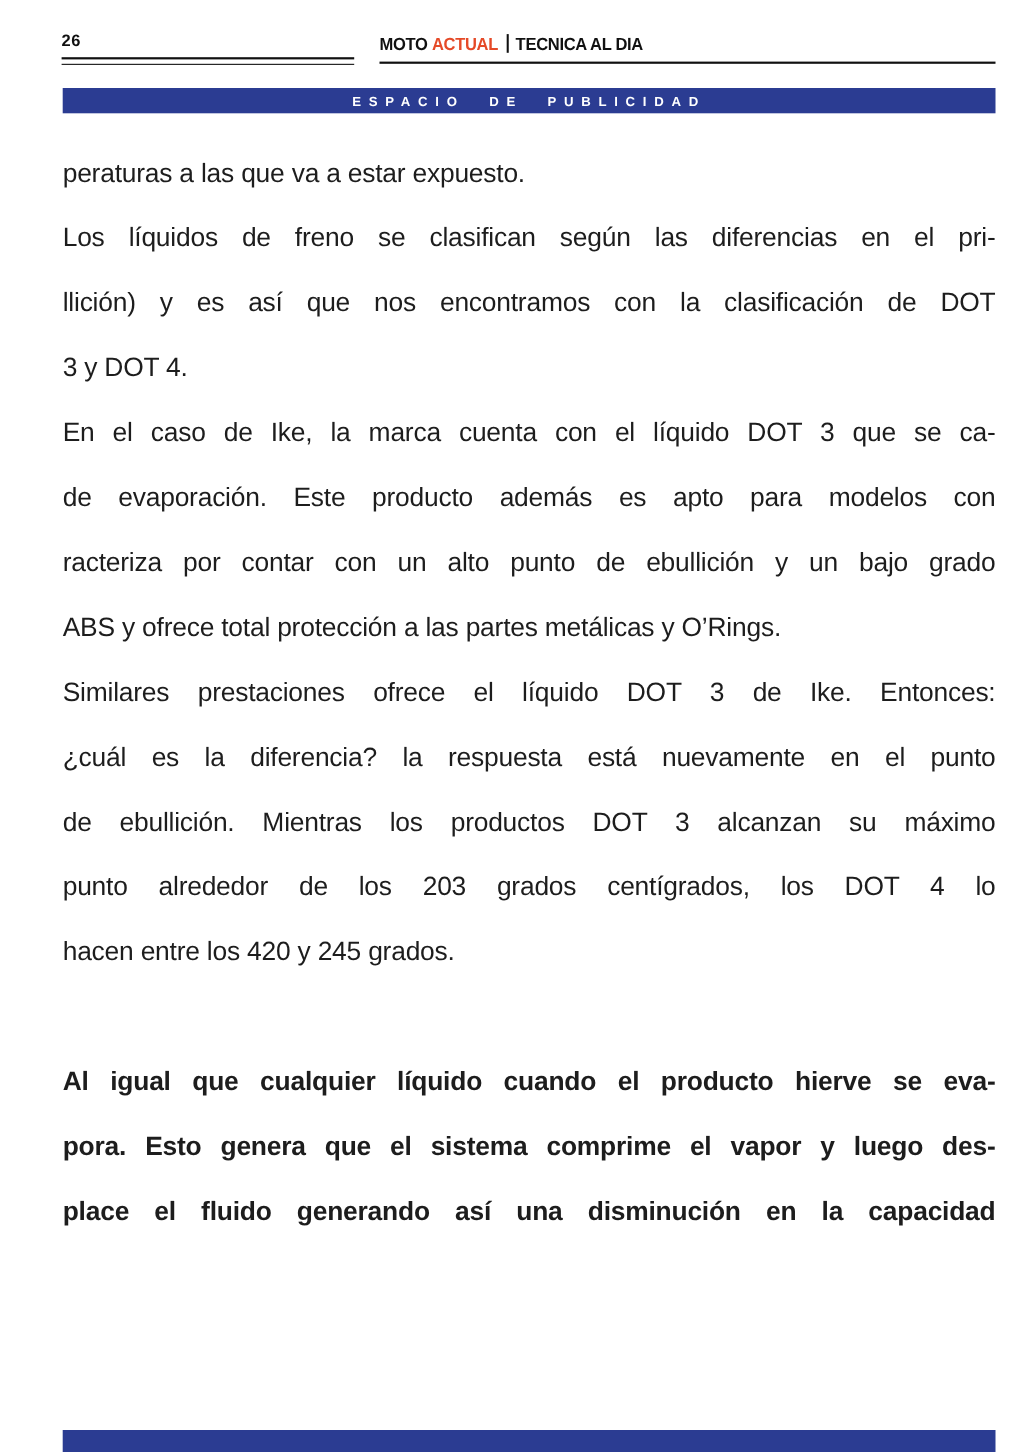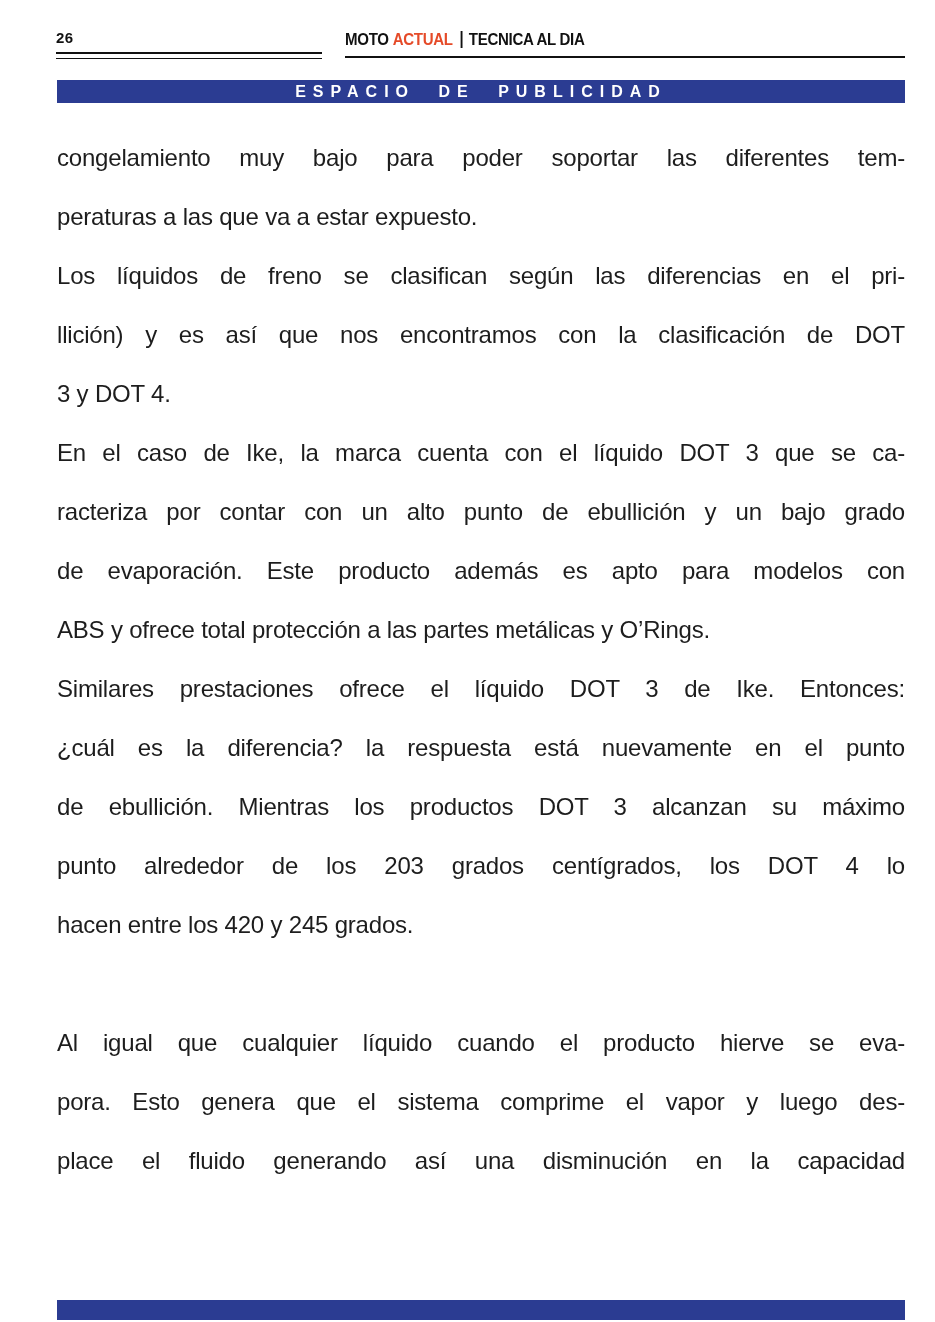--- a/index.html
+++ b/index.html
@@ -39,31 +39,31 @@
     margin:0 7px 0 8px;vertical-align:-3px;
   }
   .rule-right{
     position:absolute;left:345px;top:56px;width:560px;height:0;
     border-top:2px solid var(--rule-color);
   }
   .banner{
     position:absolute;left:57px;top:80px;width:848px;height:23px;
     background:var(--banner-blue);
     color:#ffffff;text-align:center;
-    font-size:16px;font-weight:bold;
+    font-size:12px;font-weight:bold;
     letter-spacing:7px;word-spacing:12px;line-height:24px;
   }
   .article{
     position:absolute;left:57px;top:128px;width:848px;
     font-size:24px;line-height:59px;
     color:var(--text-color);
     letter-spacing:-0.2px;
   }
   .para{margin:0;}
-  .para.gap{margin-top:59px;}
+  .para.gap{margin-top:59px;font-weight:bold;}
   .line{text-align:justify;}
   .line.just{text-align-last:justify;}
   .line.last{text-align:left;text-align-last:left;}
   .footer-bar{
     position:absolute;left:57px;top:1300px;width:848px;height:20px;
     background:var(--banner-blue);
   }
 </style>
 </head>
 <body>
@@ -79,32 +79,31 @@
   </div>
 
   <div class="rule-right"></div>
 
   <div class="banner">
     <span>ESPACIO DE PUBLICIDAD</span>
   </div>
 
   <div class="article">
       <div class="para">
-        <div class="line just">congelamiento muy bajo para poder soportar las diferentes tem-</div>
         <div class="line last">peraturas a las que va a estar expuesto.</div>
       </div>
       <div class="para">
         <div class="line just">Los líquidos de freno se clasifican según las diferencias en el pri-</div>
         <div class="line just">llición) y es así que nos encontramos con la clasificación de DOT</div>
         <div class="line last">3 y DOT 4.</div>
       </div>
       <div class="para">
         <div class="line just">En el caso de Ike, la marca cuenta con el líquido DOT 3 que se ca-</div>
+        <div class="line just">de evaporación. Este producto además es apto para modelos con</div>
         <div class="line just">racteriza por contar con un alto punto de ebullición y un bajo grado</div>
-        <div class="line just">de evaporación. Este producto además es apto para modelos con</div>
         <div class="line last">ABS y ofrece total protección a las partes metálicas y O’Rings.</div>
       </div>
       <div class="para">
         <div class="line just">Similares prestaciones ofrece el líquido DOT 3 de Ike. Entonces:</div>
         <div class="line just">¿cuál es la diferencia? la respuesta está nuevamente en el punto</div>
         <div class="line just">de ebullición. Mientras los productos DOT 3 alcanzan su máximo</div>
         <div class="line just">punto alrededor de los 203 grados centígrados, los DOT 4 lo</div>
         <div class="line last">hacen entre los 420 y 245 grados.</div>
       </div>
       <div class="para gap">

